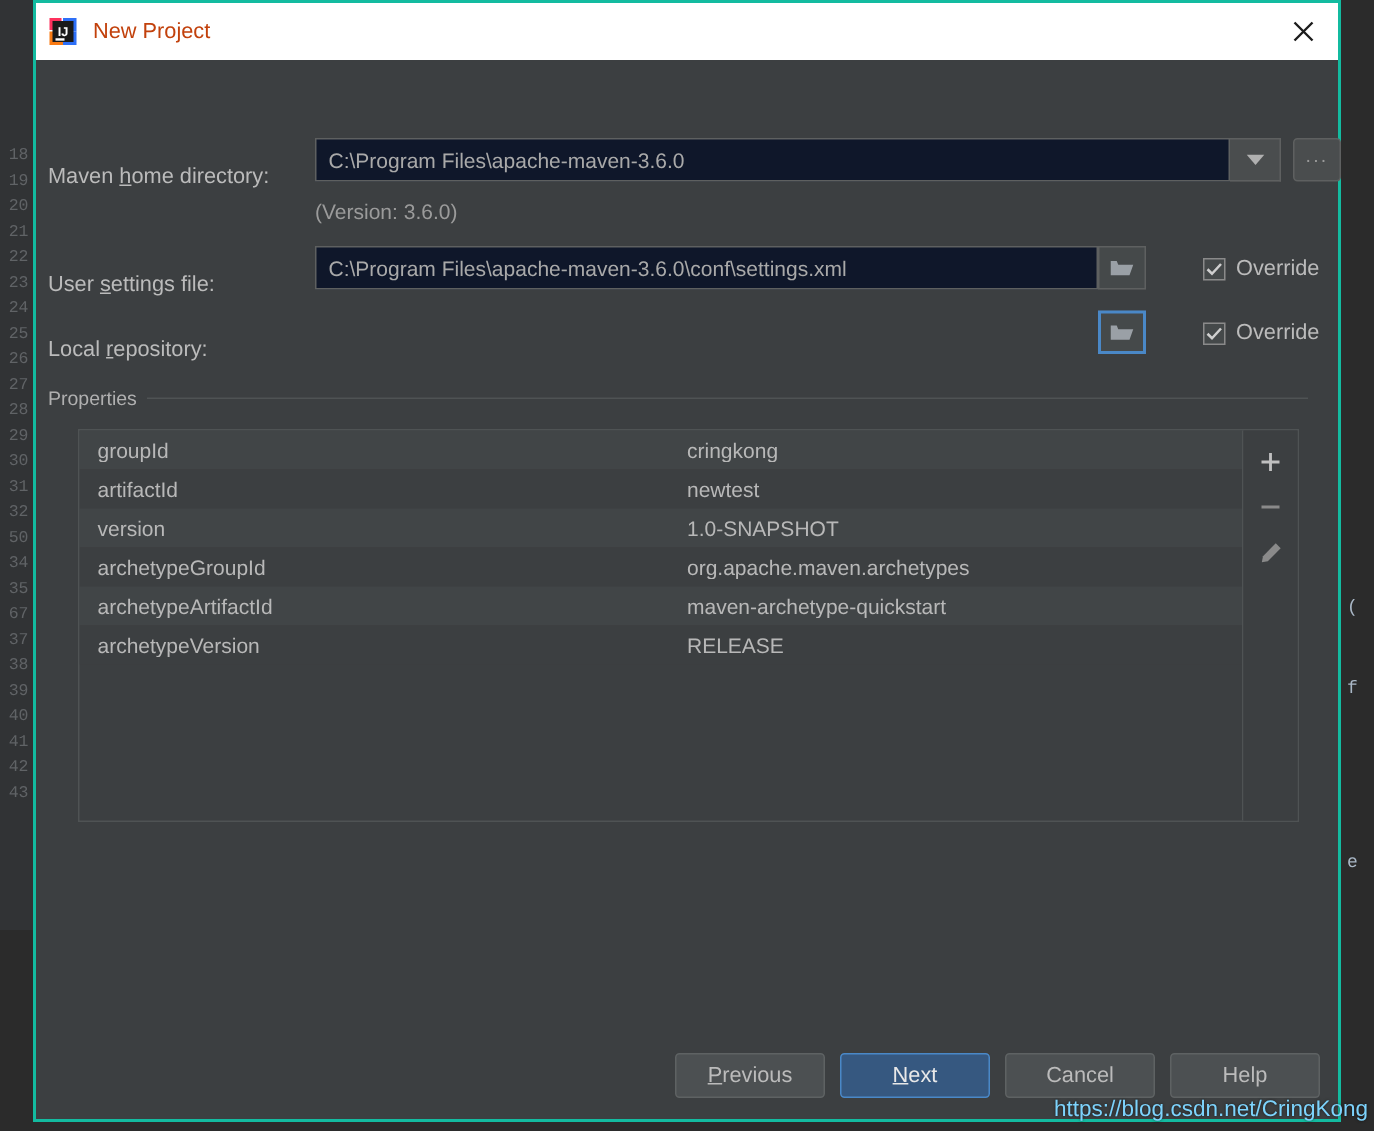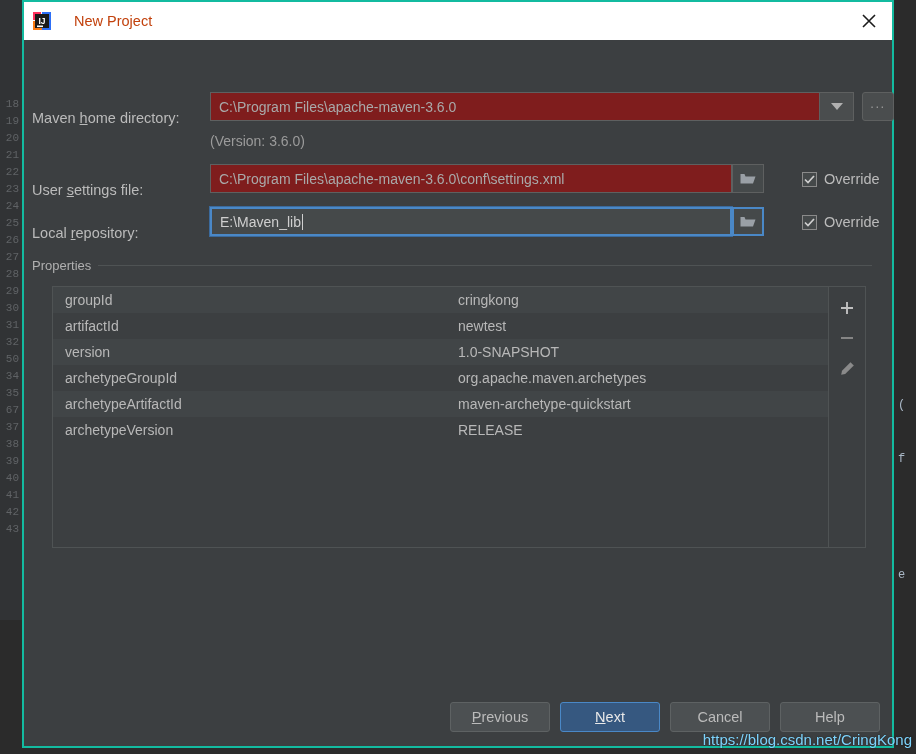--- a/index.html
+++ b/index.html
@@ -77,21 +77,21 @@
     flex: none;
     background: #ffffff;
     display: flex;
     align-items: center;
     padding-left: 8px;
     position: relative;
   }
   #ij-icon {
     width: 20px; height: 20px;
     flex: none;
-    margin-right: 22px;
+    margin-right: 10px;
     position: relative;
   }
   #title-text {
     font-size: 14.5px;
     color: #c2410c;
     font-family: "Liberation Sans", sans-serif;
   }
   #close-btn {
     position: absolute;
     right: 0; top: 0;
@@ -117,21 +117,21 @@
     color: #bbbbbb;
     white-space: nowrap;
     margin-top: 13px;
   }
   .mn { text-decoration: underline; }
 
   .txtfield {
     position: absolute;
     box-sizing: border-box;
     height: 29px;
-    background: #7f1d1d;
+    background: #0f172a;
     border: 1px solid #5e6060;
     color: #a9a9a9;
     font-size: 14px;
     display: flex;
     align-items: center;
     padding-left: 8px;
     white-space: nowrap;
     overflow: hidden;
   }
   .txtfield.focused {
@@ -443,24 +443,20 @@
       <span class="checkbox">
         <svg width="11" height="9" viewBox="0 0 11 9">
           <path d="M1 4.5 L4 7.5 L10 1" stroke="#cfcfcf" stroke-width="1.7" fill="none"></path>
         </svg>
       </span>
       <span class="check-label">Override</span>
     </div>
 
     <div class="form-label" style="top:172px;">
       <span>Local </span><span class="mn">r</span><span>epository:</span>
-    </div>
-    <div class="txtfield focused" style="left:186px; top:167px; width:522px;">
-      <span>E:\Maven_lib</span>
-        <span class="caret"></span>
     </div>
     <div class="folder-btn focused" style="left:708px; top:167px;">
       <svg width="16" height="13" viewBox="0 0 16 13">
         <path d="M0.5 2 L0.5 11.5 L13 11.5 L15.5 4.5 L5.5 4.5 L4.5 2 Z" fill="#9aa0a6"></path>
       </svg>
     </div>
     <div class="checkrow" style="left:778px; top:174px;">
       <span class="checkbox">
         <svg width="11" height="9" viewBox="0 0 11 9">
           <path d="M1 4.5 L4 7.5 L10 1" stroke="#cfcfcf" stroke-width="1.7" fill="none"></path>

